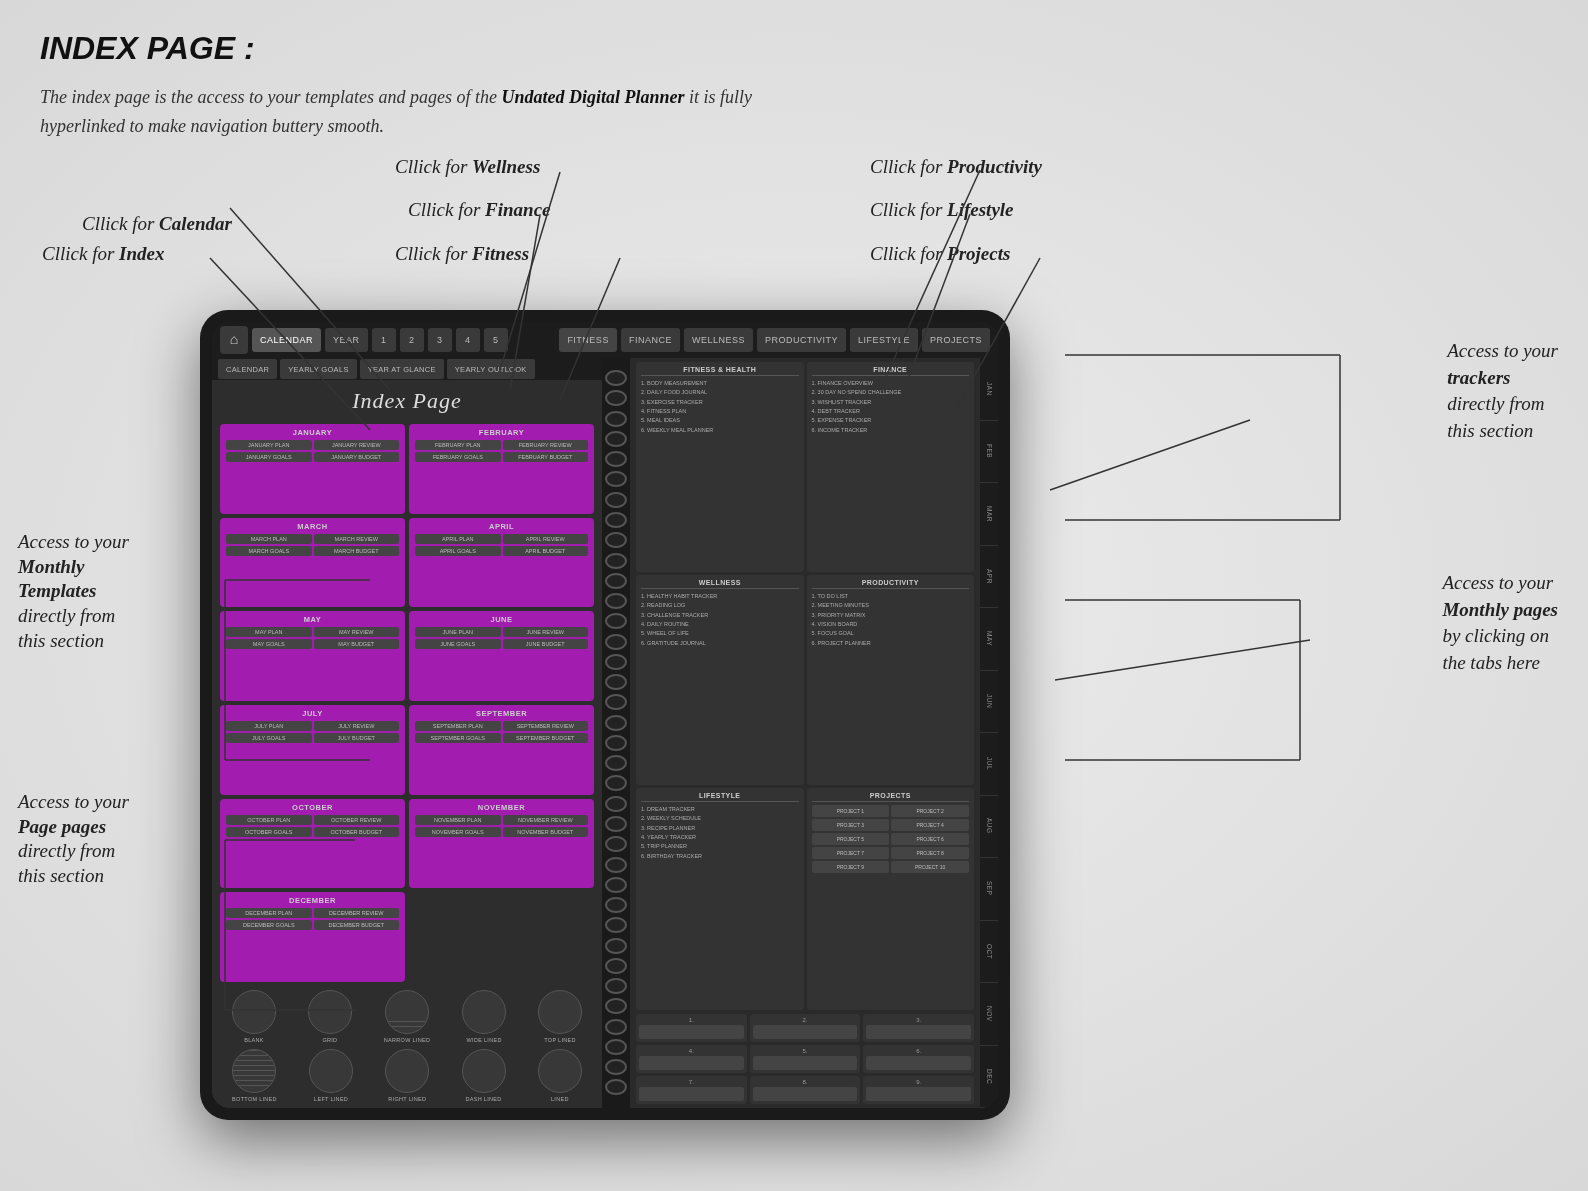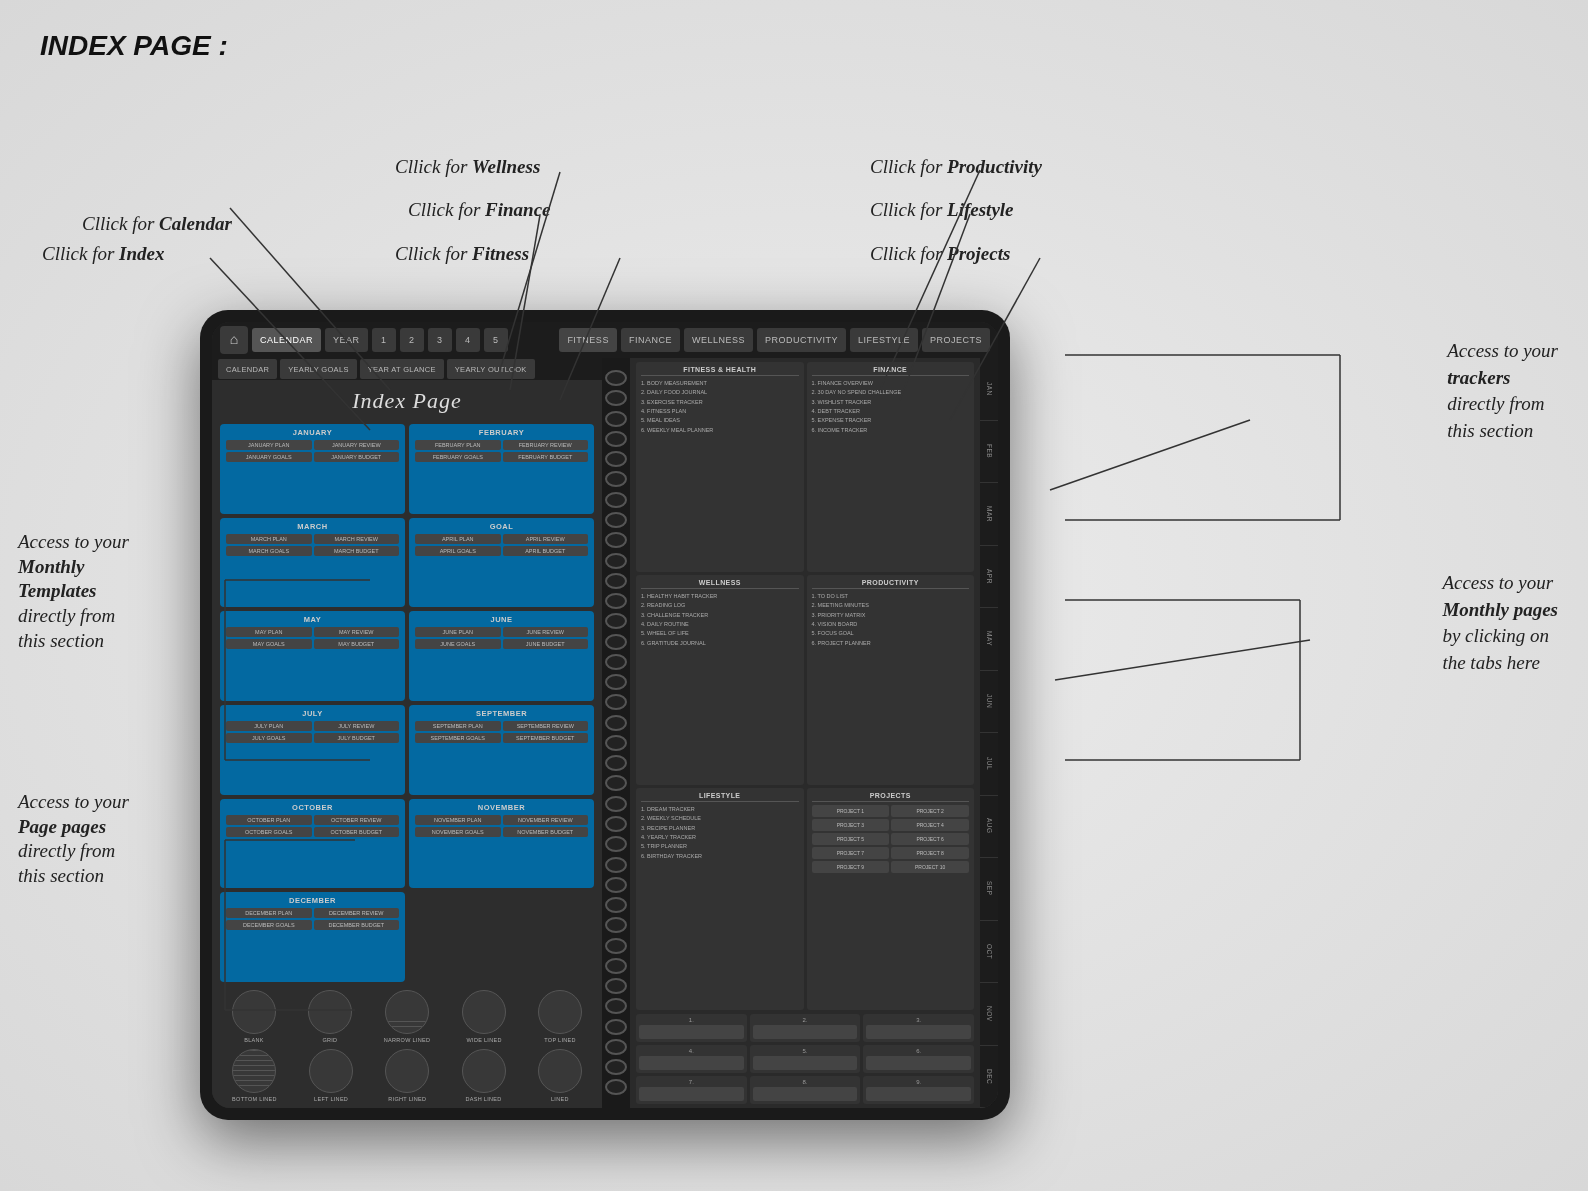--- a/index.html
+++ b/index.html
@@ -22,21 +22,21 @@
     }
 
     .page-content {
       position: relative;
       z-index: 1;
       padding: 30px 40px;
     }
 
     
     .index-title {
-      font-size: 28px;
+      font-size: 32px;
       font-weight: 900;
       font-style: italic;
       color: #111;
       margin-bottom: 16px;
       font-family: Arial Black, sans-serif;
     }
 
     .index-subtitle {
       font-size: 18px;
       font-style: italic;
@@ -167,21 +167,21 @@
     .month-grid {
       display: grid;
       grid-template-columns: 1fr 1fr;
       gap: 4px;
       padding: 4px 8px;
       flex: 1;
       overflow: hidden;
     }
 
     .month-block {
-      background: #0369a1;
+      background: #a21caf;
       border-radius: 4px;
       padding: 4px 6px;
     }
 
     .month-name {
       text-align: center;
       color: #ccc;
       font-size: 7.5px;
       font-weight: bold;
       font-family: Arial, sans-serif;
@@ -472,20 +472,23 @@
       display: flex;
       gap: 8px;
       justify-content: space-around;
     }
   </style>
 </head>
 <body>
 
 <div class="page-content">
   <div class="index-title">INDEX PAGE :</div>
+  <p class="index-subtitle">
+    <span>The index page is the access to your templates and pages of the </span><strong>Undated Digital Planner</strong><span> it is fully hyperlinked to make navigation buttery smooth.</span>
+  </p>
 </div>
 
 <div class="ann" style="left:42px; top:212px;margin-left:40px;">Cllick for <strong>Calendar</strong></div>
 <div class="ann" style="left:42px; top:242px;">Cllick for <strong>Index</strong></div>
 <div class="ann" style="left:395px; top:155px;">Cllick for <strong>Wellness</strong></div>
 <div class="ann" style="left:408px; top:198px;">Cllick for <strong>Finance</strong></div>
 <div class="ann" style="left:395px; top:242px;">Cllick for <strong>Fitness</strong></div>
 <div class="ann" style="left:870px; top:155px;">Cllick for <strong>Productivity</strong></div>
 <div class="ann" style="left:870px; top:198px;">Cllick for <strong>Lifestyle</strong></div>
 <div class="ann" style="left:870px; top:242px;">Cllick for <strong>Projects</strong></div>
@@ -603,21 +606,21 @@
               <div class="month-name">MARCH</div>
               <div class="month-links">
                 <div class="month-link">MARCH PLAN</div>
                 <div class="month-link">MARCH REVIEW</div>
                 <div class="month-link">MARCH GOALS</div>
                 <div class="month-link">MARCH BUDGET</div>
               </div>
             </div>
 
             <div class="month-block">
-              <div class="month-name">GOAL</div>
+              <div class="month-name">APRIL</div>
               <div class="month-links">
                 <div class="month-link">APRIL PLAN</div>
                 <div class="month-link">APRIL REVIEW</div>
                 <div class="month-link">APRIL GOALS</div>
                 <div class="month-link">APRIL BUDGET</div>
               </div>
             </div>
 
             <div class="month-block">
               <div class="month-name">MAY</div>

